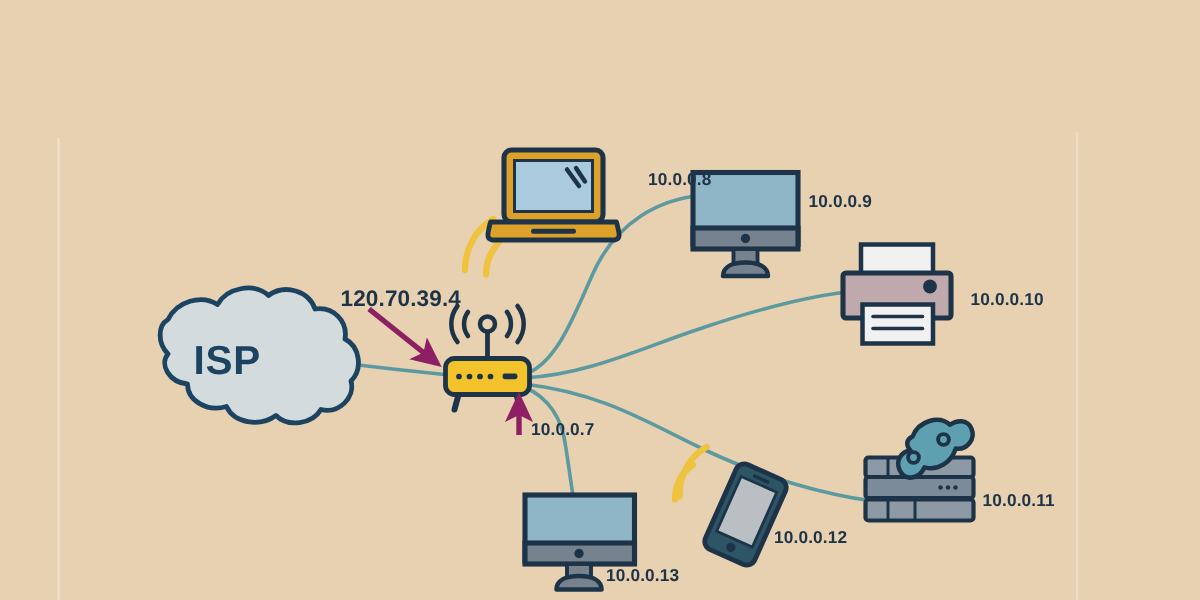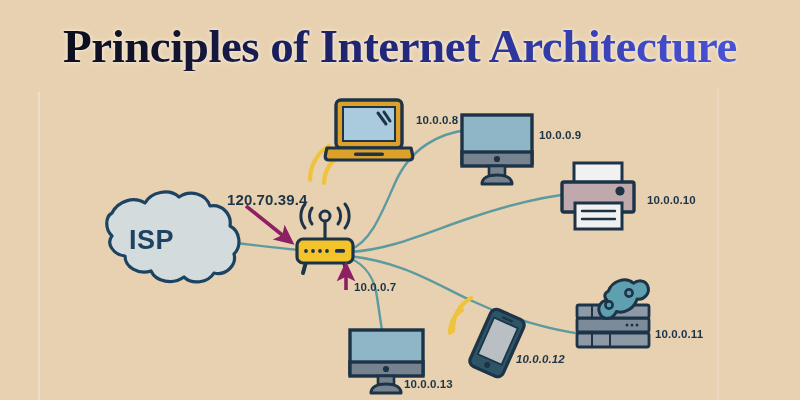--- a/index.html
+++ b/index.html
@@ -229,35 +229,32 @@
 
     <g>
       <rect x="350" y="330" width="73" height="44" fill="#8fb6c7" stroke="#1d3448" stroke-width="3.4"></rect>
       <rect x="350" y="362" width="73" height="14" fill="#76828d" stroke="#1d3448" stroke-width="3.4"></rect>
       <circle cx="386" cy="369" r="3.1" fill="#1d3448"></circle>
       <rect x="378" y="376" width="16" height="9" fill="#76828d" stroke="#1d3448" stroke-width="2.6"></rect>
       <path d="M371,393 C371,387 377,384 386,384 C395,384 401,387 401,393 Z" fill="#76828d" stroke="#1d3448" stroke-width="3" stroke-linejoin="round"></path>
     </g>
   </svg>
 
-  <div class="title-wrap">
-    <span class="title-text">Principles of Internet Architecture</span>
-  </div>
 
   <div class="isp-text" style="left:129px; top:225px;">ISP</div>
 
   <div class="ip-label wan" style="left:227px; top:191px;">120.70.39.4</div>
 
   <div class="ip-label" style="left:354px; top:281px;">10.0.0.7</div>
 
-  <div class="ip-label" style="left:416px; top:114px;">10.0.0.8</div>
+  <div class="ip-label" style="left:432px; top:114px;">10.0.0.8</div>
 
   <div class="ip-label" style="left:539px; top:129px;">10.0.0.9</div>
 
   <div class="ip-label" style="left:647px; top:194px;">10.0.0.10</div>
 
   <div class="ip-label" style="left:655px; top:328px;text-align:center;">10.0.0.11</div>
 
-  <div class="ip-label" style="left:516px; top:353px;font-style:italic;">10.0.0.12</div>
+  <div class="ip-label" style="left:516px; top:353px;">10.0.0.12</div>
 
   <div class="ip-label" style="left:404px; top:378px;">10.0.0.13</div>
 
 </div>
 
 </body></html>

